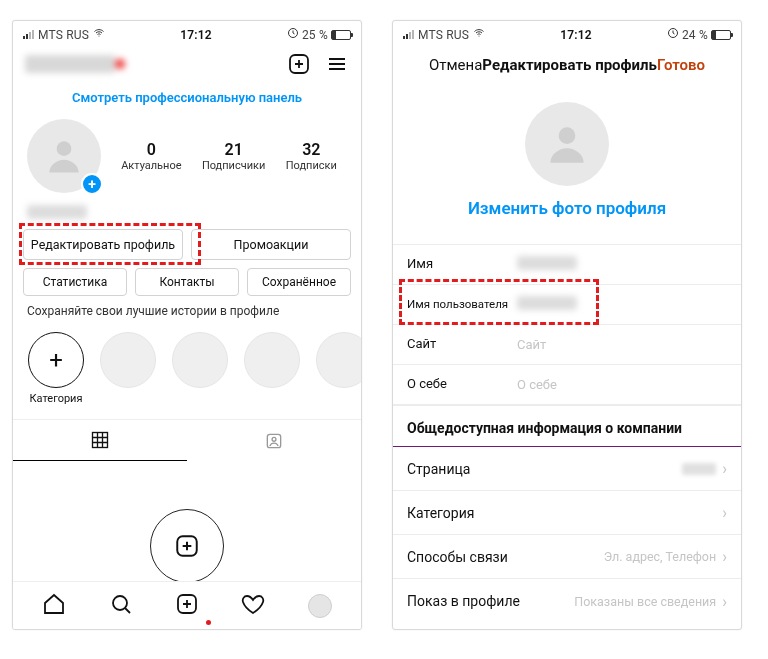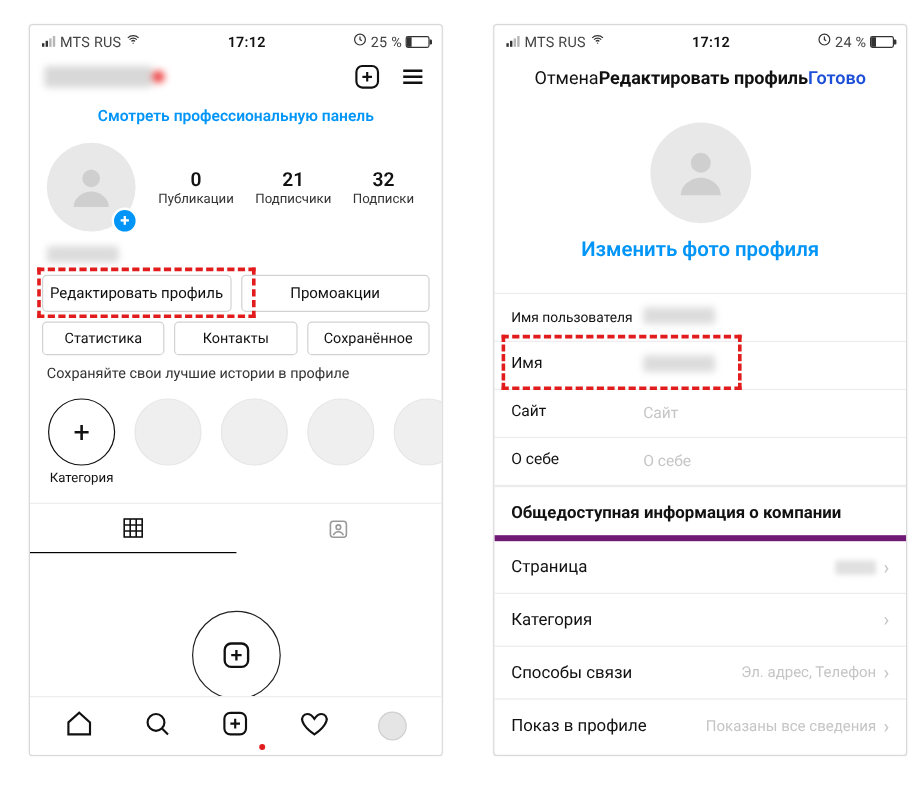--- a/index.html
+++ b/index.html
@@ -18,21 +18,20 @@
     border: 1px solid #d9d9d9;
     border-radius: 3px;
     width: 350px;
     height: 610px;
     background: #fff;
     position: relative;
     overflow: hidden;
     display: flex;
     flex-direction: column;
     box-shadow: 0 0 0 1px rgba(0,0,0,0.02);
-    margin-left: 12px;
   }
 
   
   .status-bar {
     display: flex;
     justify-content: space-between;
     align-items: center;
     font-size: 12px;
     padding: 6px 10px 4px;
     color: #444;
@@ -141,21 +140,21 @@
   .nav-avatar{width:24px;height:24px;border-radius:50%;background:#e5e5e5;border:1px solid #cfcfcf;}
   .nav-dot{position:absolute;left:50%;bottom:4px;transform:translateX(19px);width:5px;height:5px;border-radius:50%;background:#e21c1c;}
 
   
   .edit-header{
     display:flex;justify-content:center;align-items:center;
     padding:10px 12px;
   }
   .edit-header .cancel{font-size:15px;color:#111;}
   .edit-header .title{font-size:15px;font-weight:700;text-align:center;}
-  .edit-header .done{font-size:15px;font-weight:600;color:#1d4ed8;}
+  .edit-header .done{font-size:15px;font-weight:600;color:#c2410c;}
 
   .big-avatar-wrap{display:flex;flex-direction:column;align-items:center;padding:18px 0 12px;}
   .big-avatar{width:84px;height:84px;border-radius:50%;background:#e8e8e8;display:flex;align-items:center;justify-content:center;}
   .big-avatar svg{width:50px;height:50px;fill:#cfcfcf;}
   .change-photo{color:#0195f7;font-weight:600;font-size:17px;margin-top:12px;}
 
   .form-section{border-top:1px solid #ececec;border-bottom:1px solid #ececec;margin-top:14px;position:relative;}
   .form-row{
     display:flex;align-items:center;
     min-height:40px;
@@ -163,21 +162,21 @@
     padding:0 14px;
   }
   .form-row:last-child{border-bottom:none;}
   .form-label{width:110px;font-size:13px;color:#111;line-height:1.15;}
   .form-label.small{font-size:11.5px;}
   .form-value{flex:1;font-size:13px;color:#111;}
   .form-placeholder{color:#c5c5c5;}
   .blur-val{display:inline-block;width:60px;height:14px;background:#dcdcdc;filter:blur(3px);border-radius:3px;}
 
   .section-title{font-weight:700;font-size:14px;padding:14px 14px 10px;}
-  .link-list{border-top:5px solid #701a75;}
+  .link-list{border-top:1px solid #701a75;}
   .link-row{
     display:flex;align-items:center;justify-content:space-between;
     min-height:44px;padding:0 14px;border-bottom:1px solid #ececec;
   }
   .link-row:last-child{border-bottom:none;}
   .link-label{font-size:14px;}
   .link-right{display:flex;align-items:center;gap:6px;color:#c5c5c5;font-size:12.5px;}
   .chevron{color:#c5c5c5;font-size:16px;}
   .tiny-blur{display:inline-block;width:34px;height:12px;background:#e0e0e0;filter:blur(2px);border-radius:2px;}
 
@@ -245,21 +244,21 @@
         <svg viewBox="0 0 24 24">
             <circle cx="12" cy="8" r="4"></circle>
             <path d="M4 21c0-4 4-7 8-7s8 3 8 7z"></path>
           </svg>
       </div>
       <div class="add-badge">+</div>
     </div>
     <div class="stats">
       <div>
         <div class="stat-num">0</div>
-        <div class="stat-lbl">Публикации</div>
+        <div class="stat-lbl">Актуальное</div>
       </div>
       <div>
         <div class="stat-num">21</div>
         <div class="stat-lbl">Подписчики</div>
       </div>
       <div>
         <div class="stat-num">32</div>
         <div class="stat-lbl">Подписки</div>
       </div>
     </div>
@@ -388,25 +387,25 @@
       <svg viewBox="0 0 24 24">
           <circle cx="12" cy="8" r="4"></circle>
           <path d="M4 21c0-4 4-7 8-7s8 3 8 7z"></path>
         </svg>
     </div>
     <div class="change-photo">Изменить фото профиля</div>
   </div>
 
   <div class="form-section">
     <div class="form-row">
+      <div class="form-label">Имя</div>
+      <div class="form-value"><span class="blur-val"></span></div>
+    </div>
+    <div class="form-row">
       <div class="form-label small">Имя пользователя</div>
-      <div class="form-value"><span class="blur-val"></span></div>
-    </div>
-    <div class="form-row">
-      <div class="form-label">Имя</div>
       <div class="form-value"><span class="blur-val"></span></div>
     </div>
     <div class="form-row">
       <div class="form-label">Сайт</div>
       <div class="form-value form-placeholder">Сайт</div>
     </div>
     <div class="form-row">
       <div class="form-label">О себе</div>
       <div class="form-value form-placeholder">О себе</div>
     </div>

